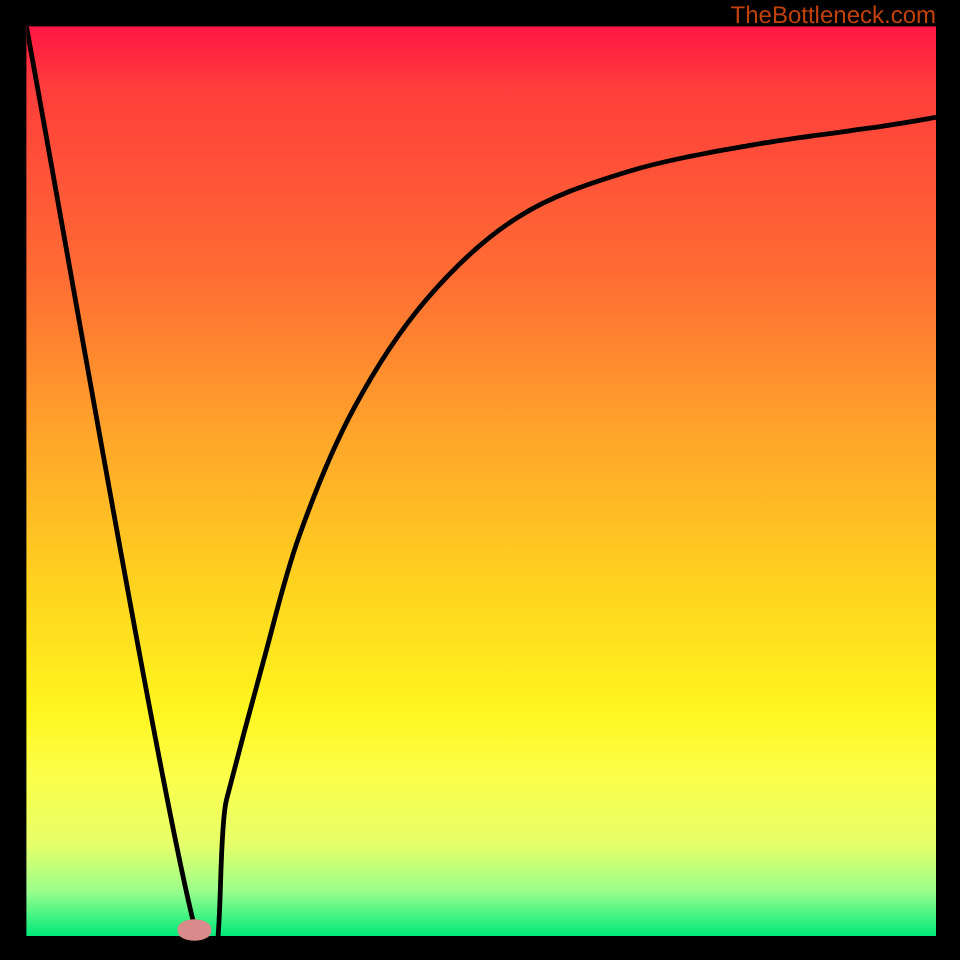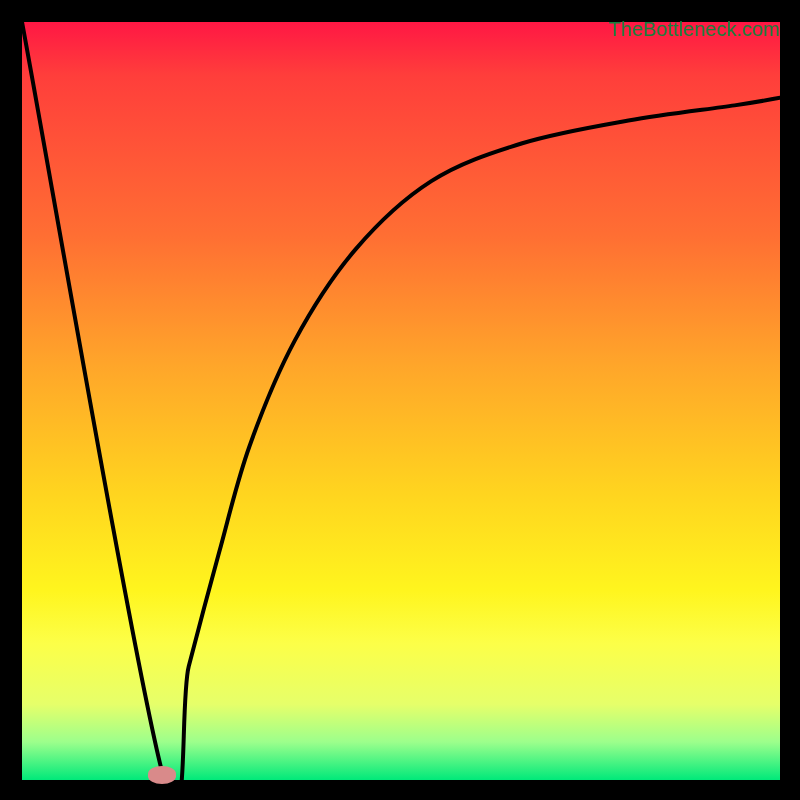--- a/index.html
+++ b/index.html
@@ -35,24 +35,23 @@
       #e6ff6a 90%,
       #9cff8c 95%,
       #00e97a 100%
     );
   }
   .watermark {
     position: absolute;
     top: 2px;
     right: 20px;
     font: 20px Arial, Helvetica, sans-serif;
-    color: #15803d;
+    color: #c2410c;
     text-align: right;
     user-select: none;
-    margin-top: 16px;
   }
   svg.curve {
     position: absolute;
     inset: 0;
     width: 758px;
     height: 758px;
     pointer-events: none;
   }
   .pebble {
     position: absolute;

